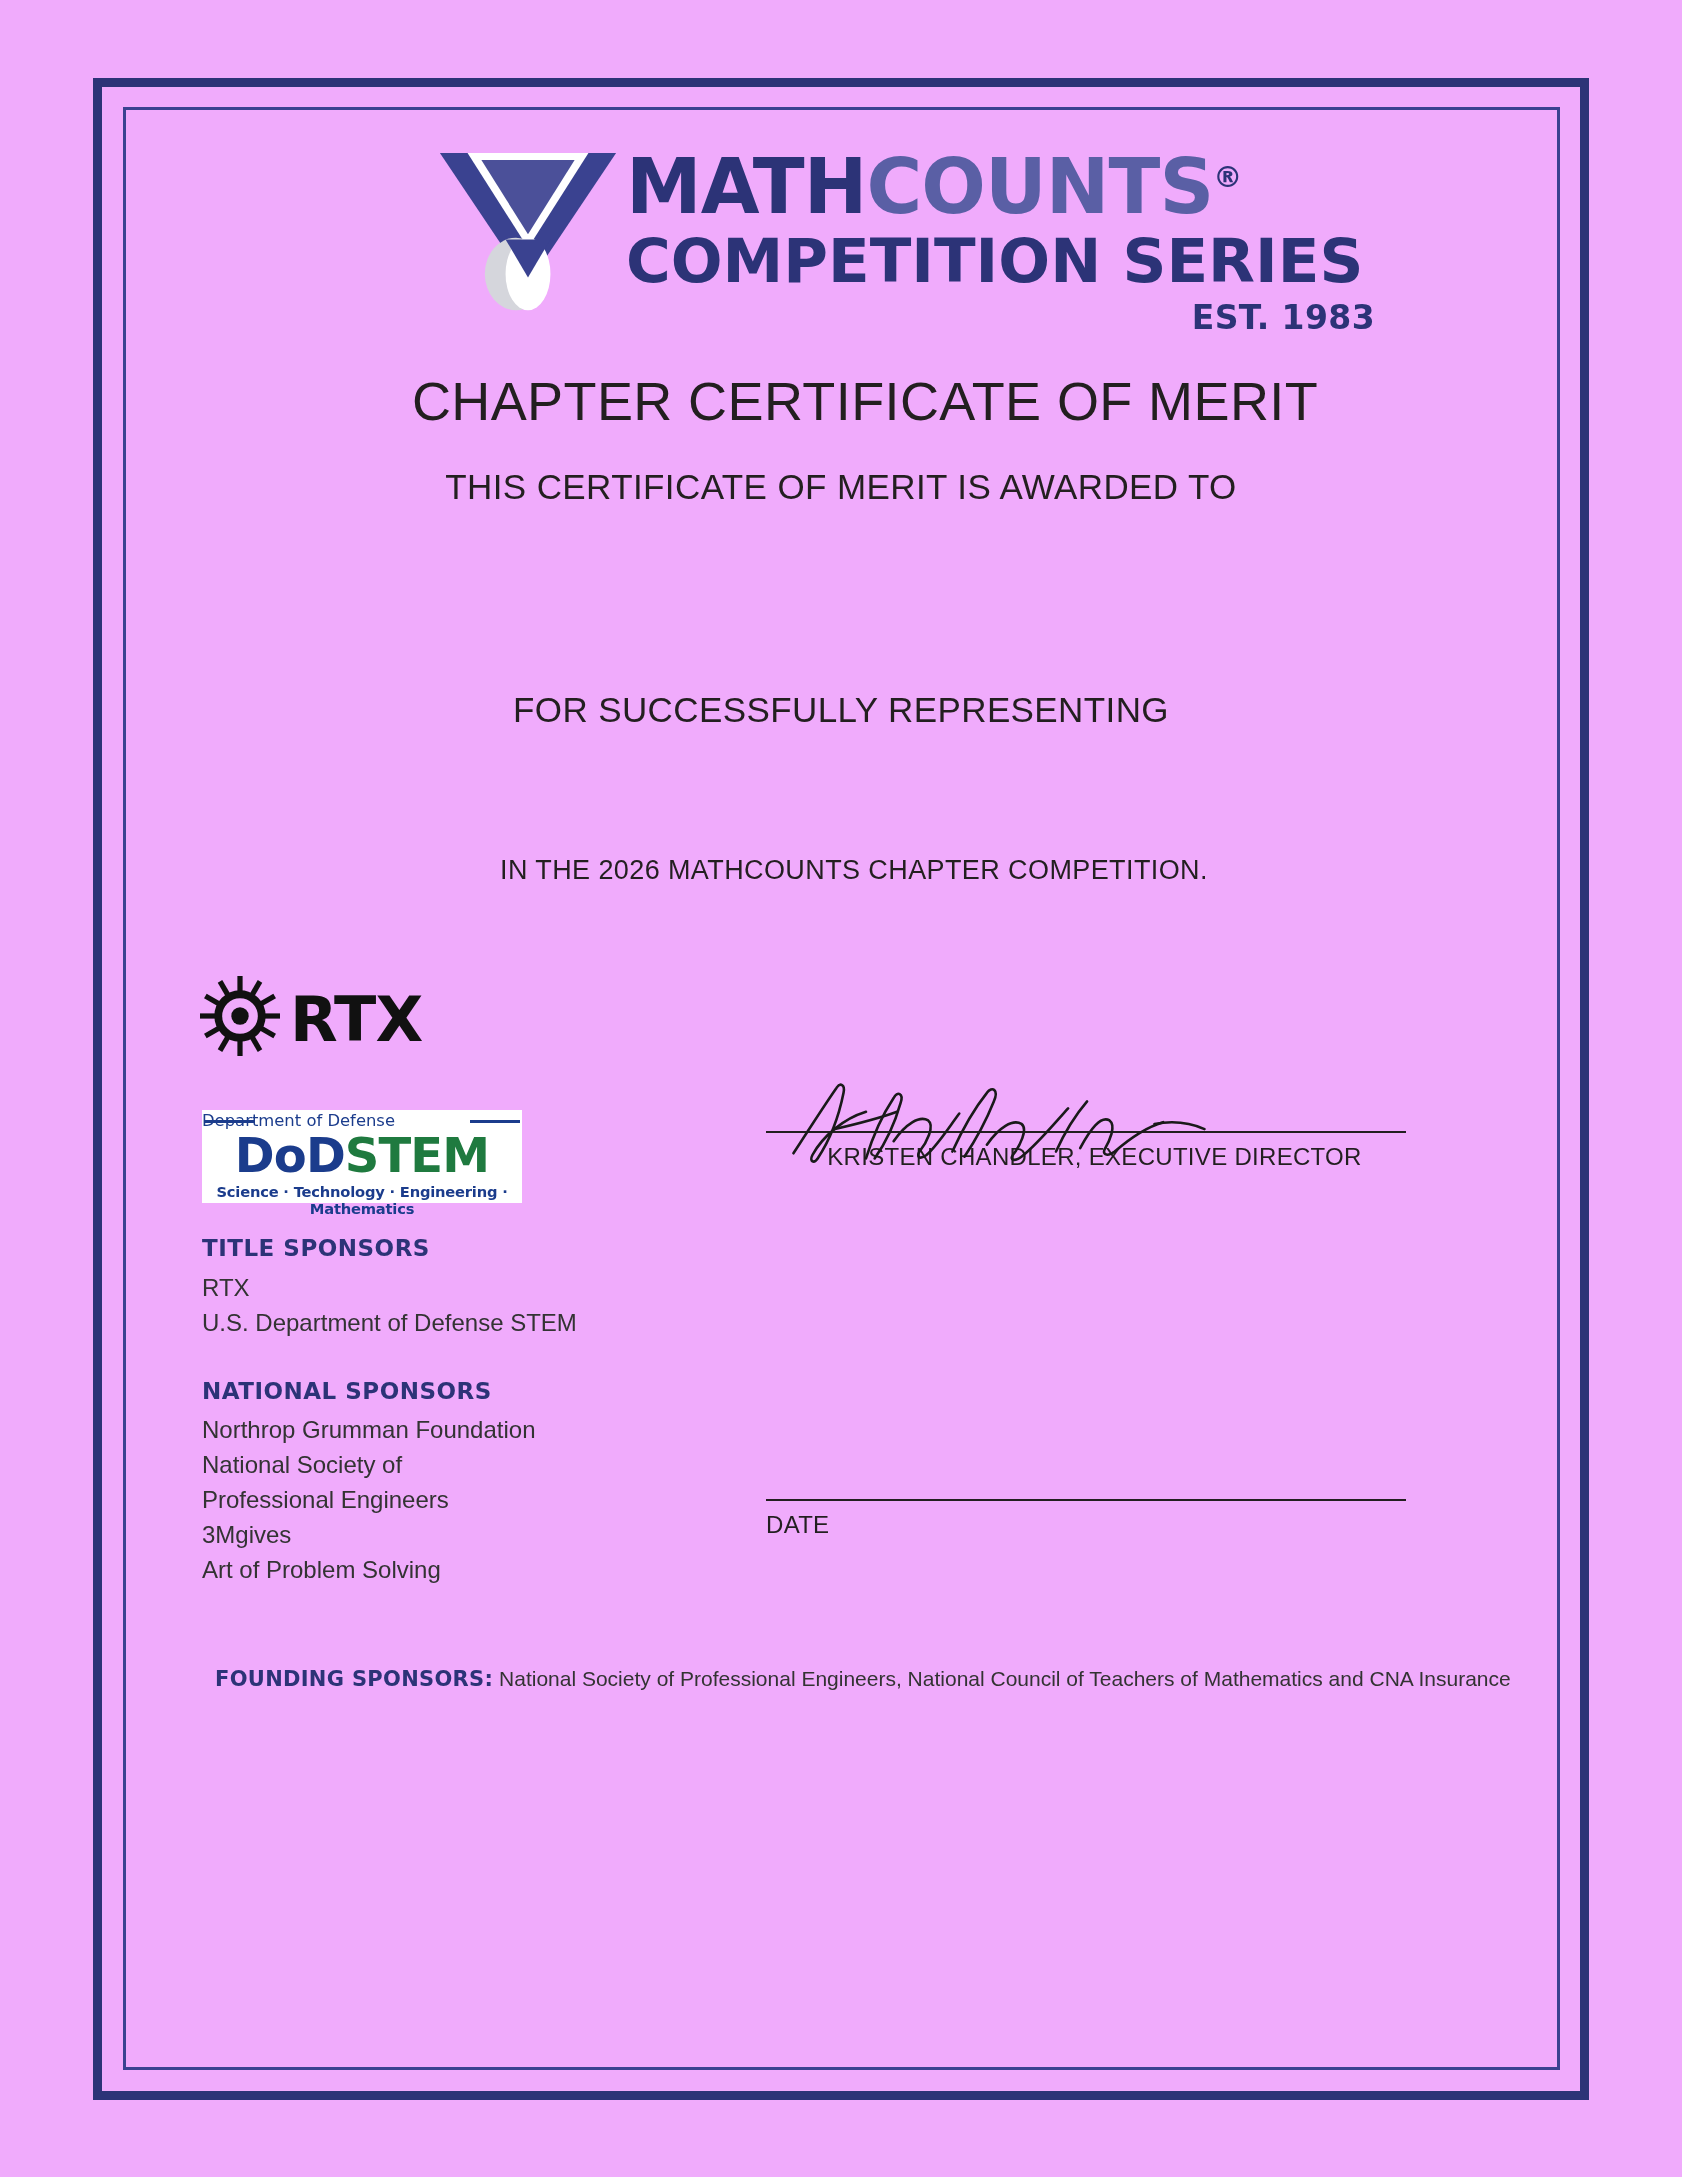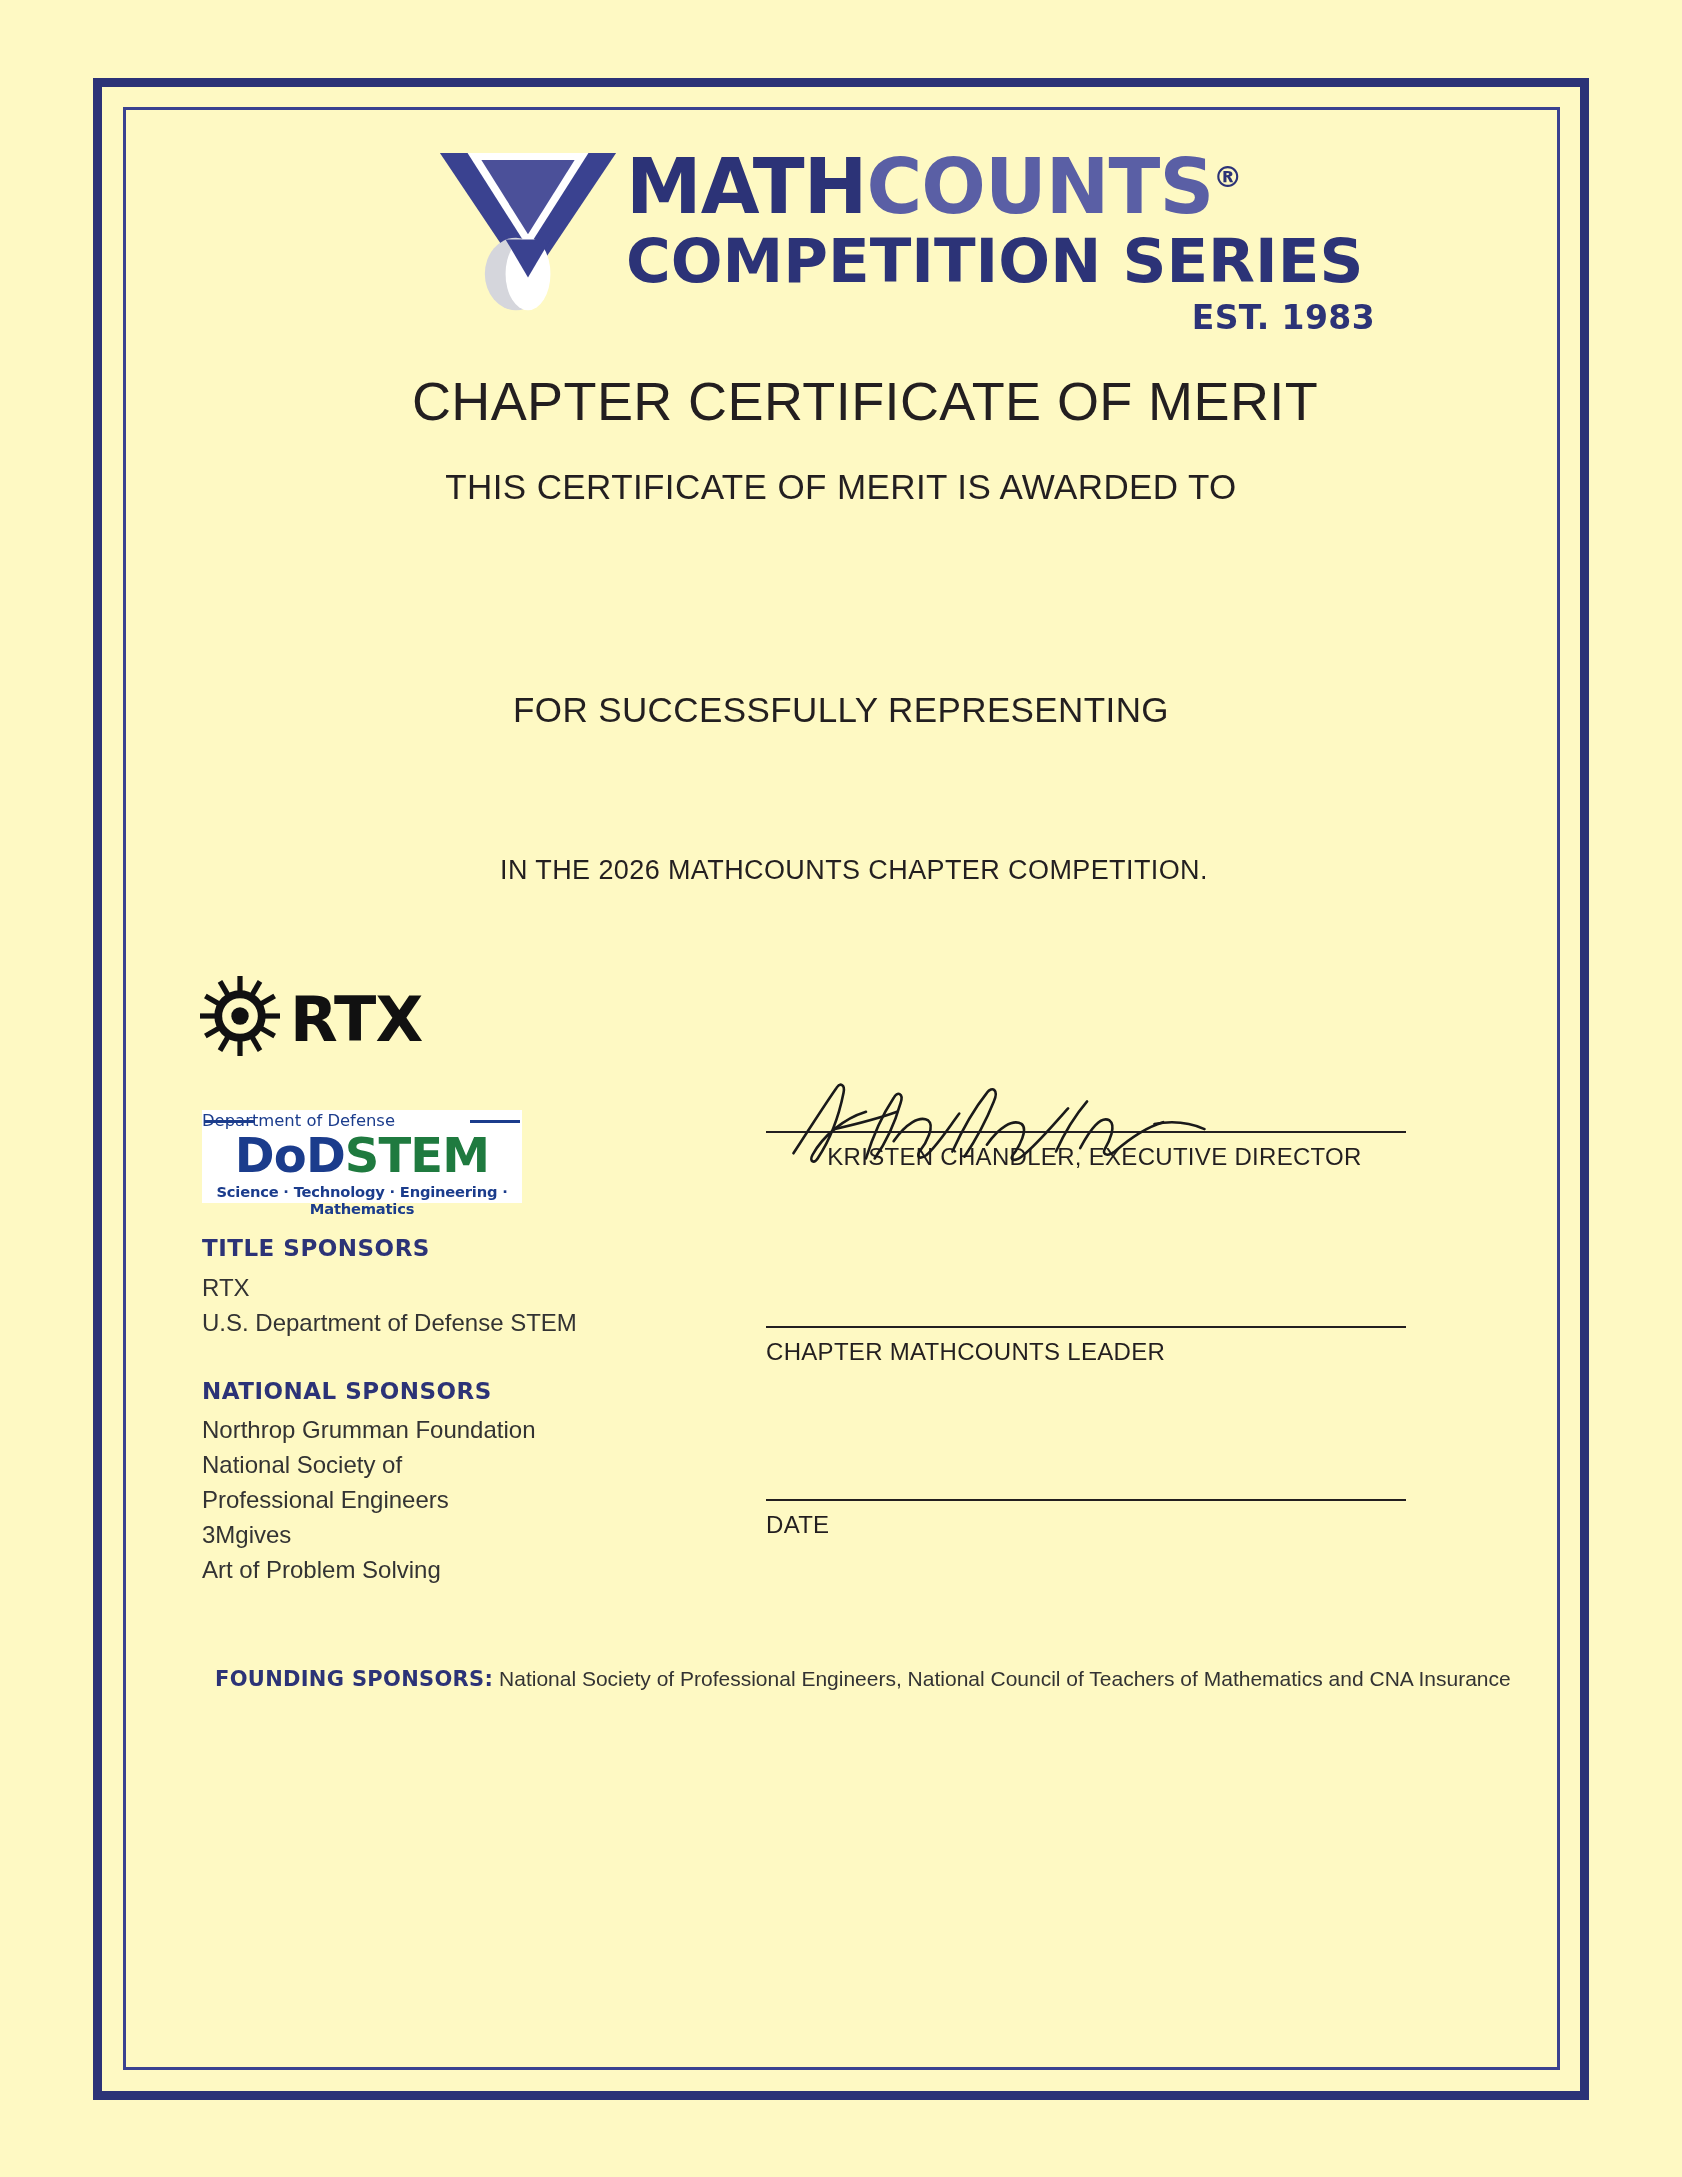--- a/index.html
+++ b/index.html
@@ -11,21 +11,21 @@
     width: 1683px;
     height: 2177px;
     font-family: "Liberation Sans", sans-serif;
     -webkit-font-smoothing: antialiased;
   }
 
   .page {
     position: relative;
     width: 1683px;
     height: 2177px;
-    background: #fef9c3;
+    background: #f0abfc;
     box-sizing: border-box;
   }
 
   
   .border-outer {
     position: absolute;
     left: 93px;
     top: 78px;
     width: 1496px;
     height: 2022px;
@@ -421,24 +421,20 @@
             <path d="M316,84 C326,62 340,40 352,26"></path>
             <path d="M344,80 C356,58 368,42 378,48 C386,54 378,72 372,82 C370,88 376,90 384,84 C400,70 420,56 440,50"></path>
             <path d="M430,52 C452,48 470,50 488,58"></path>
           </g>
         </svg>
       </div>
       <div class="sig-rule"></div>
       <div class="sig-label centered">KRISTEN CHANDLER, EXECUTIVE DIRECTOR</div>
     </div>
 
-    <div class="leader-block">
-      <div class="sig-rule"></div>
-      <div class="sig-label">CHAPTER MATHCOUNTS LEADER</div>
-    </div>
 
     <div class="date-block">
       <div class="sig-rule"></div>
       <div class="sig-label">DATE</div>
     </div>
 
     <div class="founding">
       <b>FOUNDING SPONSORS:</b><span> National Society of Professional Engineers, National Council of Teachers of Mathematics and CNA Insurance</span>
     </div>
 

